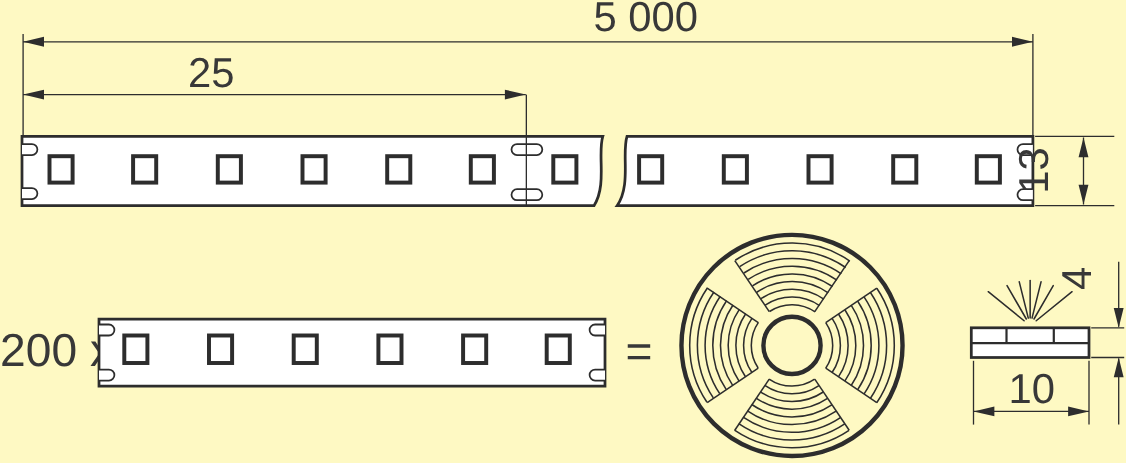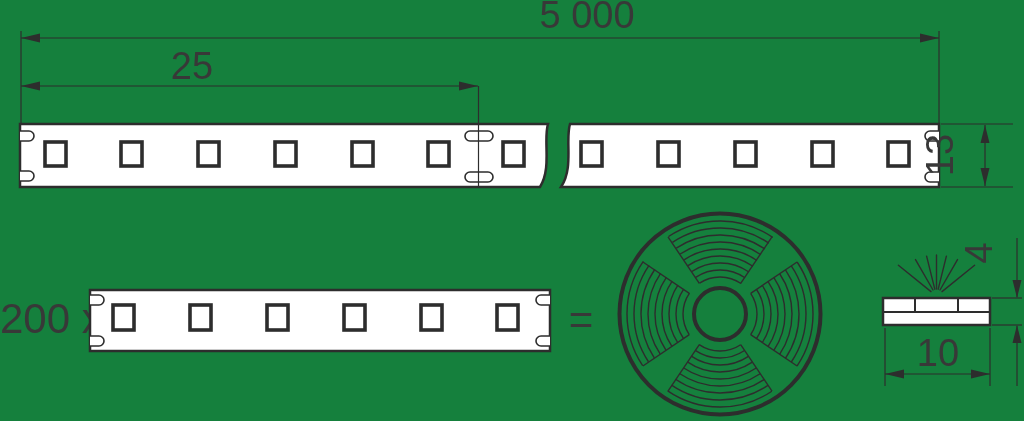--- a/index.html
+++ b/index.html
@@ -1,16 +1,16 @@
 <!DOCTYPE html>
 <html><head>
 <meta charset="utf-8">
 <style>
   html,body{margin:0;padding:0;background:#ffffff;}
-  .page{width:1024px;height:421px;position:relative;background:#15803d;overflow:hidden;}
+  .page{width:1024px;height:421px;position:relative;background:#fef9c3;overflow:hidden;}
   svg{display:block;}
   text{font-family:"Liberation Sans","DejaVu Sans",sans-serif;fill:#383838;}
   .dim-text{font-size:38px;}
   .mult-text{font-size:42px;}
   .eq-text{font-size:42px;}
   .thick{stroke:#2d2d2d;stroke-width:2.5;fill:#ffffff;}
   .led{stroke:#2d2d2d;stroke-width:3.6;fill:#ffffff;}
   .pad{stroke:#2d2d2d;stroke-width:1.6;fill:#ffffff;}
   .dim{stroke:#2d2d2d;stroke-width:1.2;fill:none;}
   .arrow{fill:#2d2d2d;stroke:none;}

